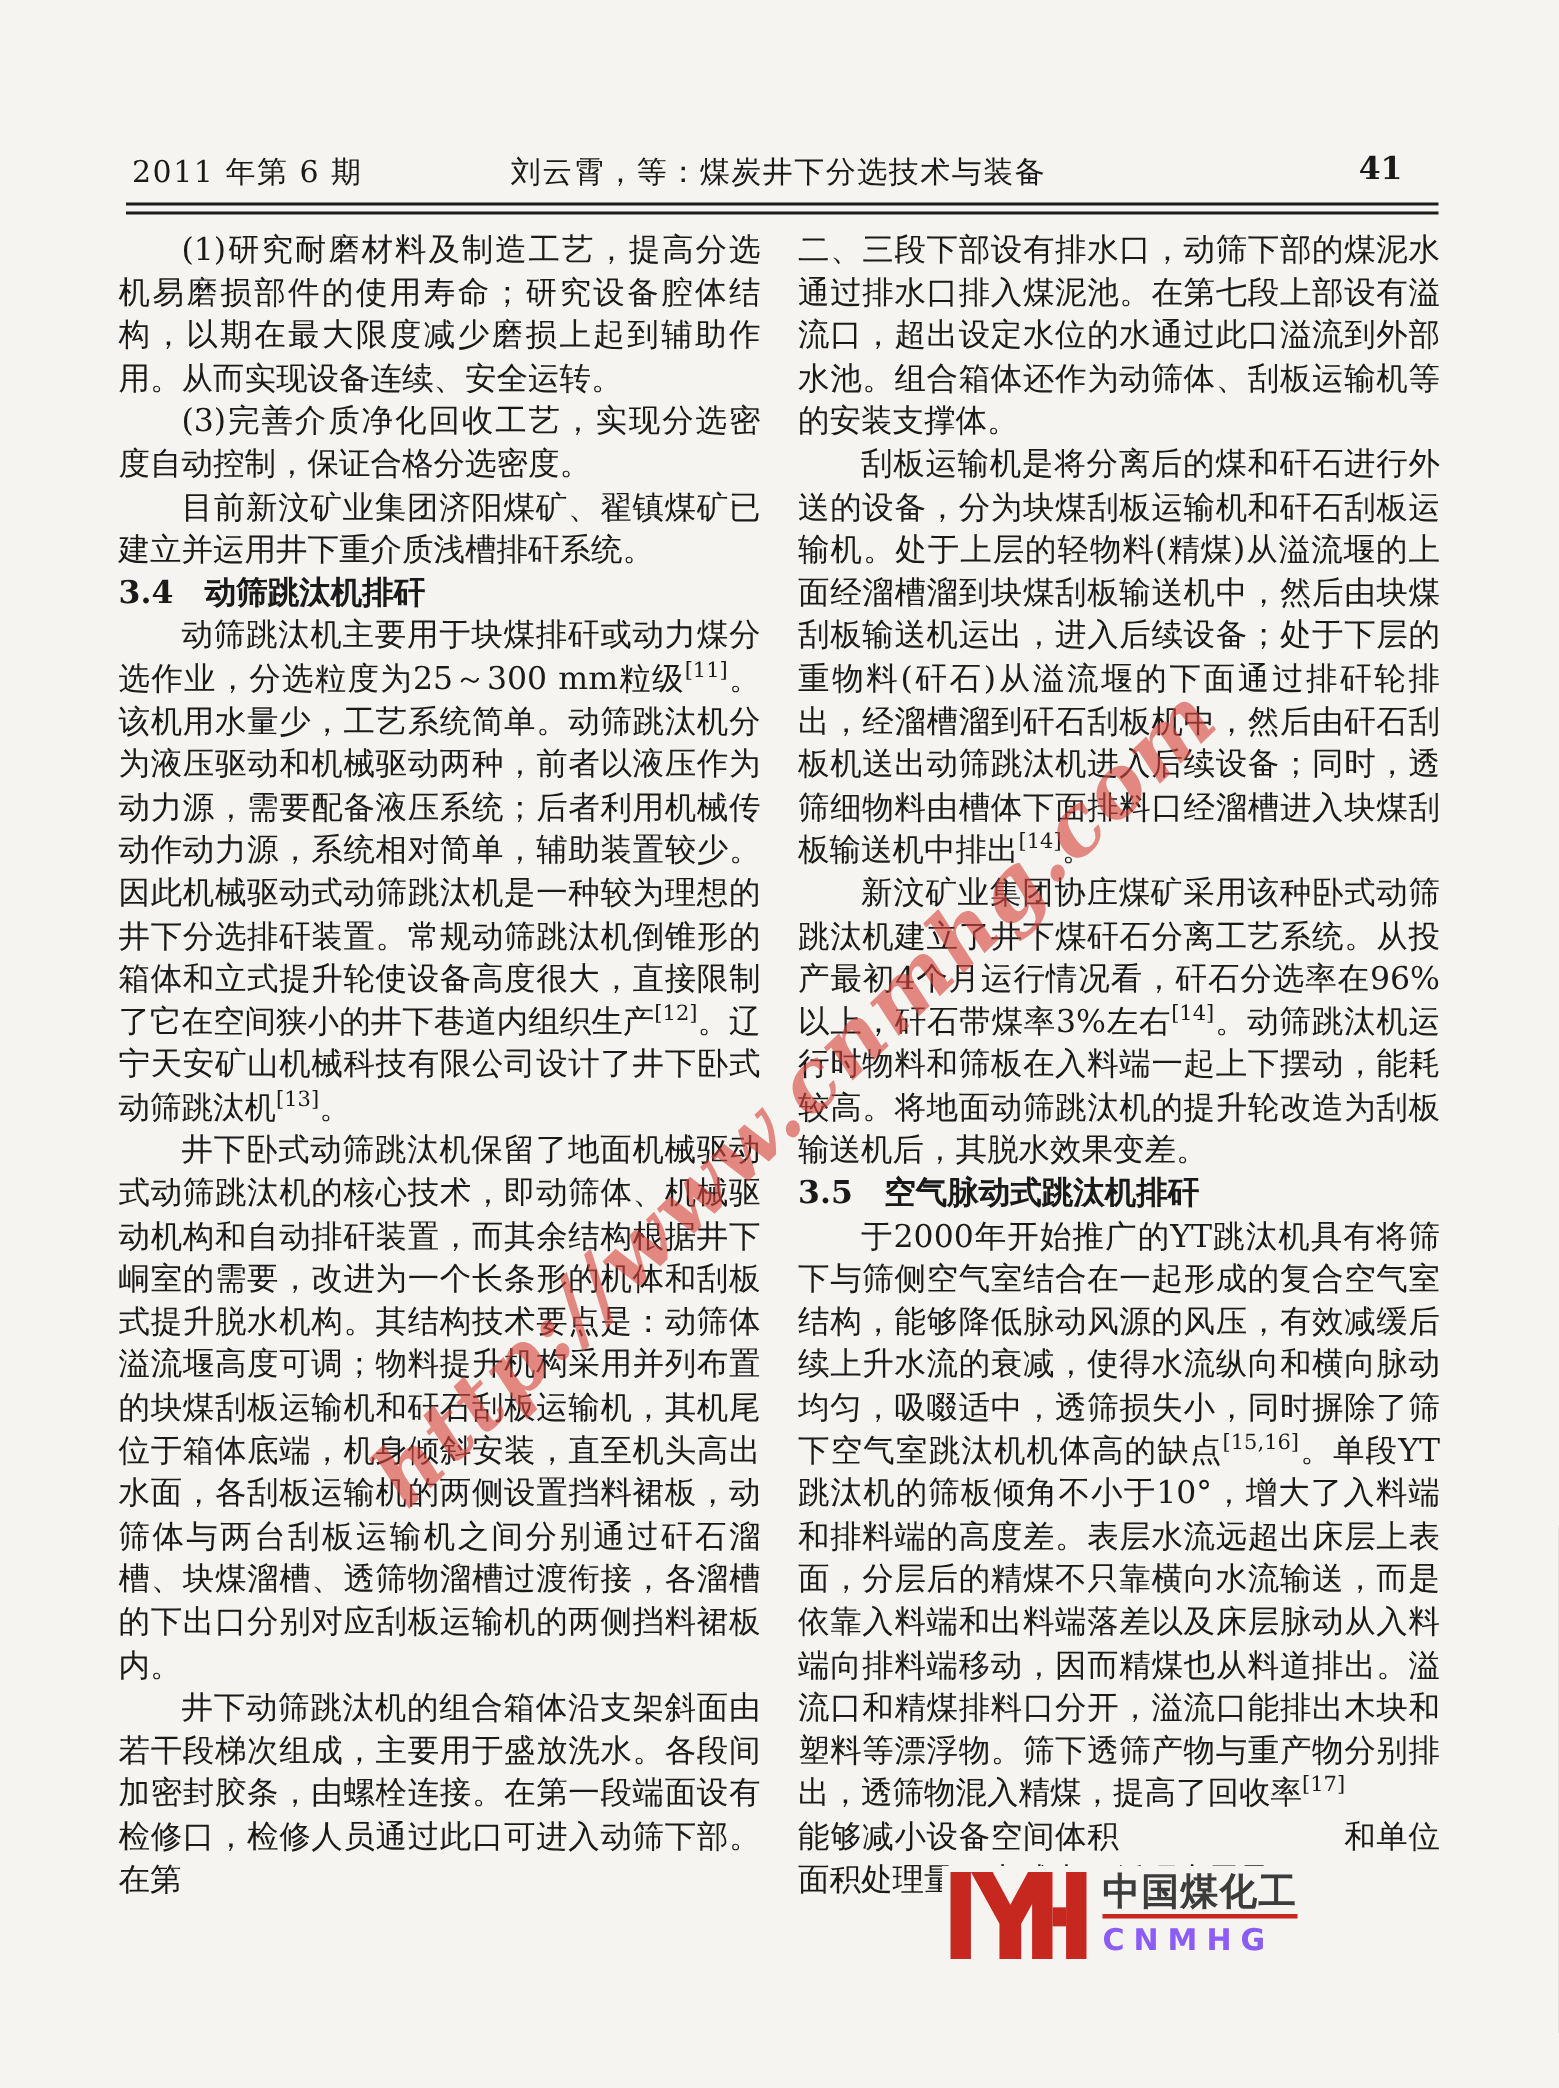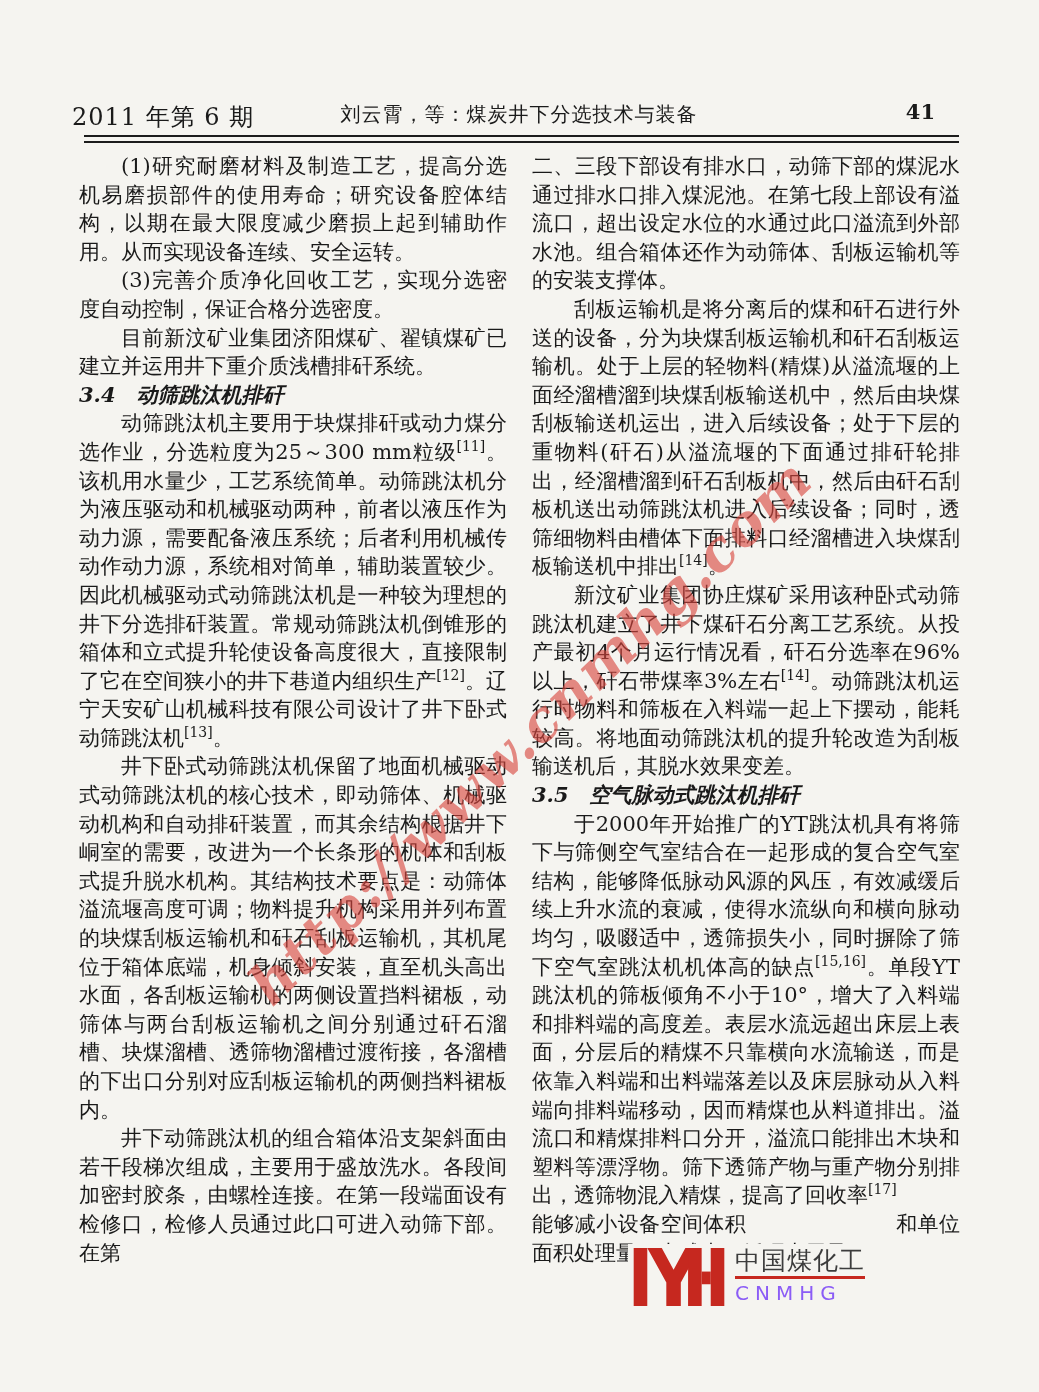--- a/index.html
+++ b/index.html
@@ -5,56 +5,56 @@
   html,body{margin:0;padding:0;background:#dedcd8;}
   .paper{
     position:relative;
     width:1039px;height:1392px;
     background:#f5f4f0;
     overflow:hidden;
     font-family:"DejaVu Serif","Liberation Serif",serif;
     color:#1a1a1a;
   }
   
-  .issue{position:absolute;left:72px;top:101px;font-size:24px;letter-spacing:1px;}
+  .issue{position:absolute;left:88px;top:101px;font-size:20px;letter-spacing:1px;}
   .rtitle{position:absolute;left:0;right:1px;top:101px;text-align:center;font-size:20px;letter-spacing:1px;}
   .pageno{position:absolute;right:104px;top:99px;font-size:21px;font-weight:bold;}
   .rule{
     position:absolute;left:84px;right:80px;top:135px;height:4px;
     border-top:2px solid #1c1c1c;border-bottom:2px solid #1c1c1c;
   }
   
   .col{
     position:absolute;top:152px;width:428px;
     font-size:21px;line-height:28.6px;
     text-align:justify;text-justify:inter-ideograph;
   }
   .col.left{left:79px;}
   .col.right{left:532px;}
   .para{margin:0;text-indent:2em;}
   .para.noindent{text-indent:0;}
-  .heading{margin:0;font-weight:bold;font-style:italic;}
+  .heading{margin:0;font-weight:bold;}
   sup{font-size:14px;line-height:0;vertical-align:super;}
   
   .wm{
     position:absolute;left:150px;top:698px;width:760px;
     text-align:center;white-space:nowrap;
     font-size:56px;font-weight:bold;font-style:italic;letter-spacing:2px;
     transform:rotate(-44deg);
     z-index:5;pointer-events:none;
   }
   
   .logo{
     position:absolute;left:628px;top:1244px;z-index:6;
     background:#f5f4f0;
     display:flex;align-items:flex-start;
     padding:4px 6px 6px 4px;gap:9px;
   }
   .logo svg{width:94px;height:58px;display:block;}
-  .logo-txt{display:flex;flex-direction:column;}
+  .logo-txt{display:flex;flex-direction:column;font-weight:bold;}
   .logo-cn{
     font-family:"DejaVu Sans","Liberation Sans",sans-serif;
     font-size:25px;color:#3c3c3c;letter-spacing:1px;line-height:1.05;
   }
   .logo-underline{height:3px;margin:2px 0 4px;}
   .logo-en{
     font-family:"DejaVu Sans","Liberation Sans",sans-serif;
     font-size:20px;color:#8b5cf6;letter-spacing:6px;line-height:1;
   }
 </style>

